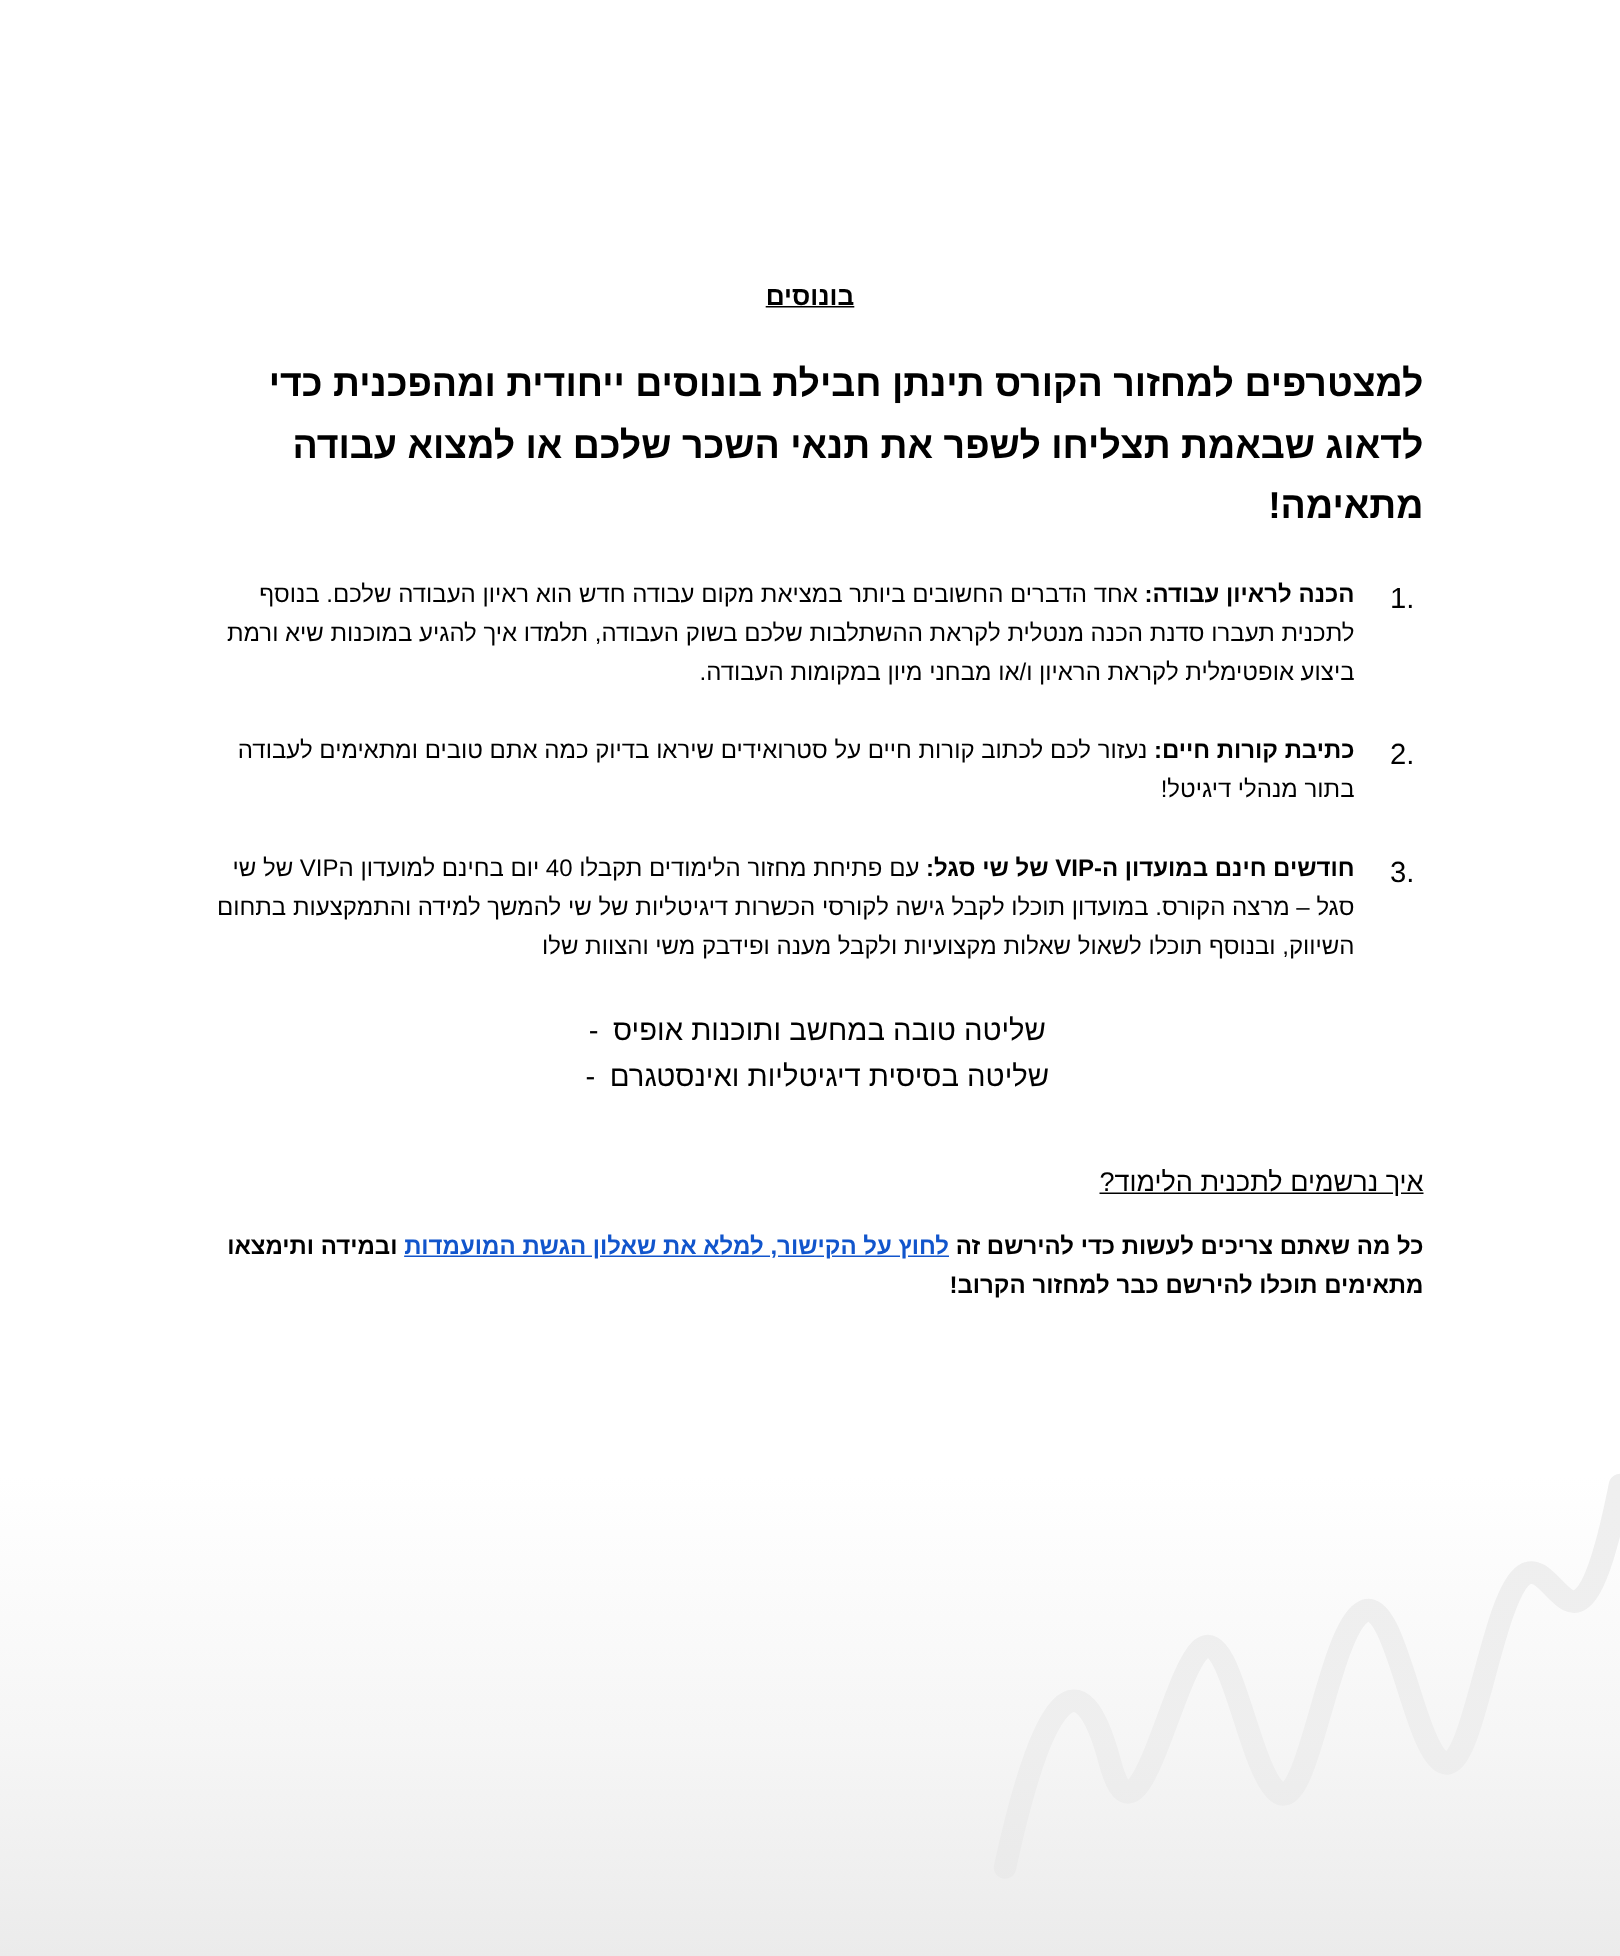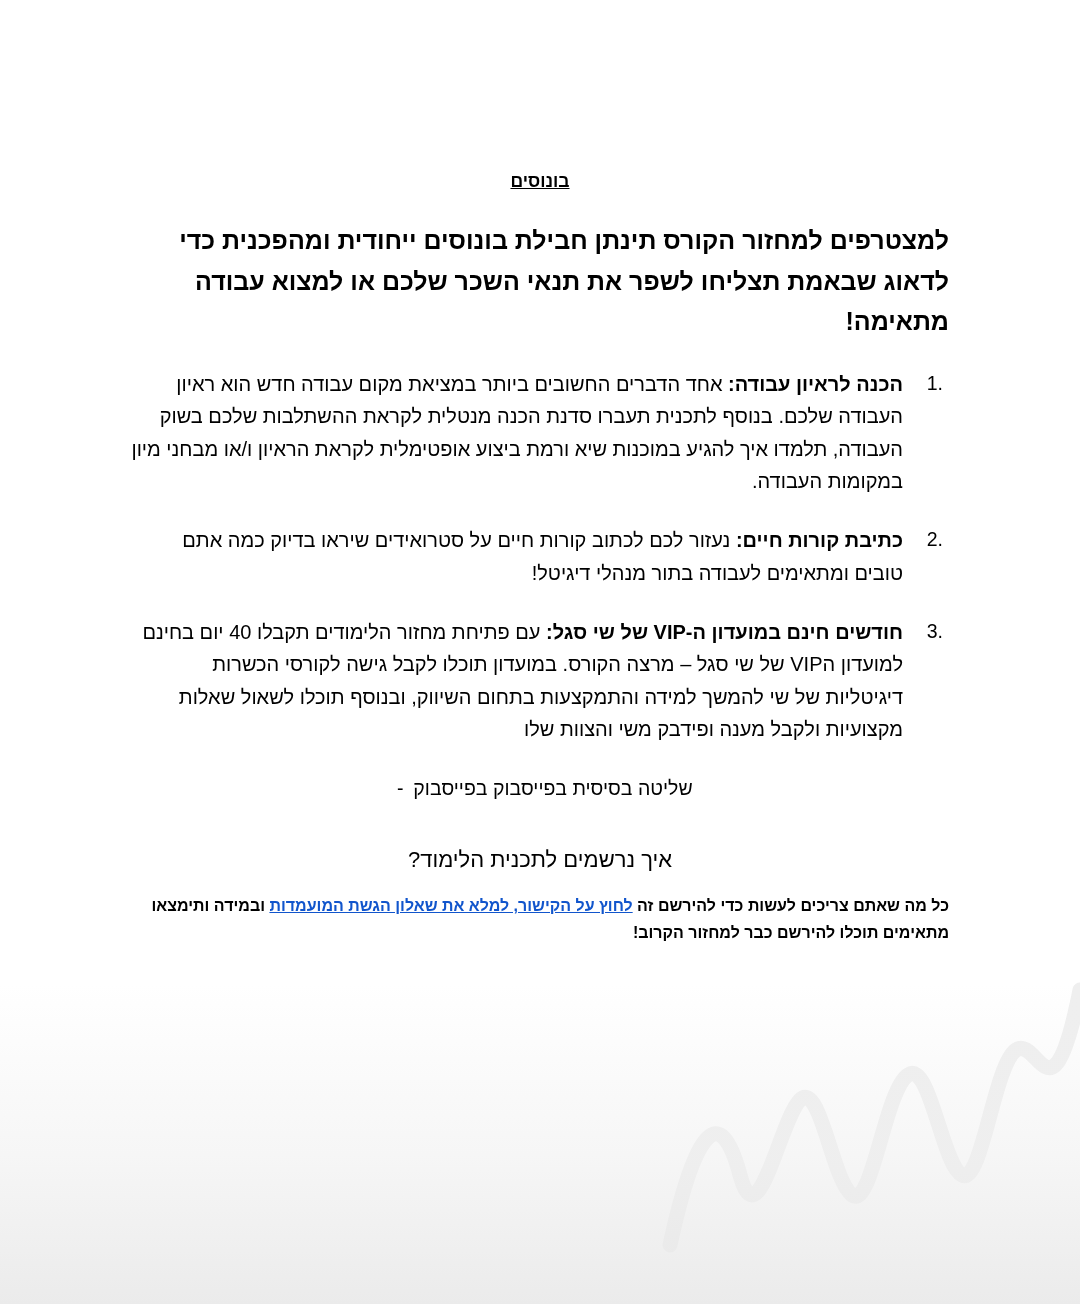--- a/index.html
+++ b/index.html
@@ -37,21 +37,21 @@
   }
 
   .page {
     position: absolute;
     inset: 0;
     padding: 0;
   }
 
   .content {
     position: absolute;
-    top: 168px;
+    top: 184px;
     right: 131px;
     width: 818px;
     direction: rtl;
     text-align: right;
   }
 
   .section-head {
     font-size: 17.5px;
     font-weight: bold;
     text-decoration: underline;
@@ -70,21 +70,21 @@
 
   ol.bonus-list {
     list-style: none;
     margin: 0;
     padding: 0;
     counter-reset: bonus;
   }
   ol.bonus-list > li {
     counter-increment: bonus;
     position: relative;
-    font-size: 20px;
+    font-size: 16px;
     line-height: 1.62;
     margin: 0 0 27px 0;
     padding-right: 46px;
     text-align: right;
   }
   ol.bonus-list > li::before {
     content: counter(bonus) ".";
     position: absolute;
     right: 6px;
     top: 0;
@@ -117,24 +117,25 @@
     display: block;
     text-align: center;
   }
   ul.req-list li .dash {
     display: inline-block;
     width: 26px;
     text-align: center;
   }
 
   .howto-head {
-    font-size: 22px;
+    font-size: 18px;
     font-weight: normal;
+    text-decoration: underline;
     margin: 44px 0 20px 0;
-    text-align: center;
+    text-align: right;
   }
 
   .cta {
     font-size: 16px;
     font-weight: bold;
     line-height: 1.68;
     text-align: right;
     margin: 0;
   }
   .cta a {
@@ -161,21 +162,24 @@
         <span class="li-title">כתיבת קורות חיים:</span><span> נעזור לכם לכתוב קורות חיים על סטרואידים שיראו בדיוק כמה אתם טובים ומתאימים לעבודה בתור מנהלי דיגיטל!</span>
       </li>
       <li>
         <span class="li-title">חודשים חינם במועדון ה-VIP של שי סגל:</span><span> עם פתיחת מחזור הלימודים תקבלו 40 יום בחינם למועדון הVIP של שי סגל – מרצה הקורס. במועדון תוכלו לקבל גישה לקורסי הכשרות דיגיטליות של שי להמשך למידה והתמקצעות בתחום השיווק, ובנוסף תוכלו לשאול שאלות מקצועיות ולקבל מענה ופידבק משי והצוות שלו</span>
       </li>
     </ol>
 
 
     <ul class="req-list">
       <li>
-        <span>שליטה בסיסית בפייסבוק בפייסבוק</span><span class="dash">-</span>
+        <span>שליטה טובה במחשב ותוכנות אופיס</span><span class="dash">-</span>
+      </li>
+      <li>
+        <span>שליטה בסיסית דיגיטליות ואינסטגרם</span><span class="dash">-</span>
       </li>
     </ul>
 
     <h3 class="howto-head">איך נרשמים לתכנית הלימוד?</h3>
 
     <p class="cta">
       <span>כל מה שאתם צריכים לעשות כדי להירשם זה </span><a href="#">לחוץ על הקישור, למלא את שאלון הגשת המועמדות</a><span> ובמידה ותימצאו מתאימים תוכלו להירשם כבר למחזור הקרוב!</span>
     </p>
 
   </div>

